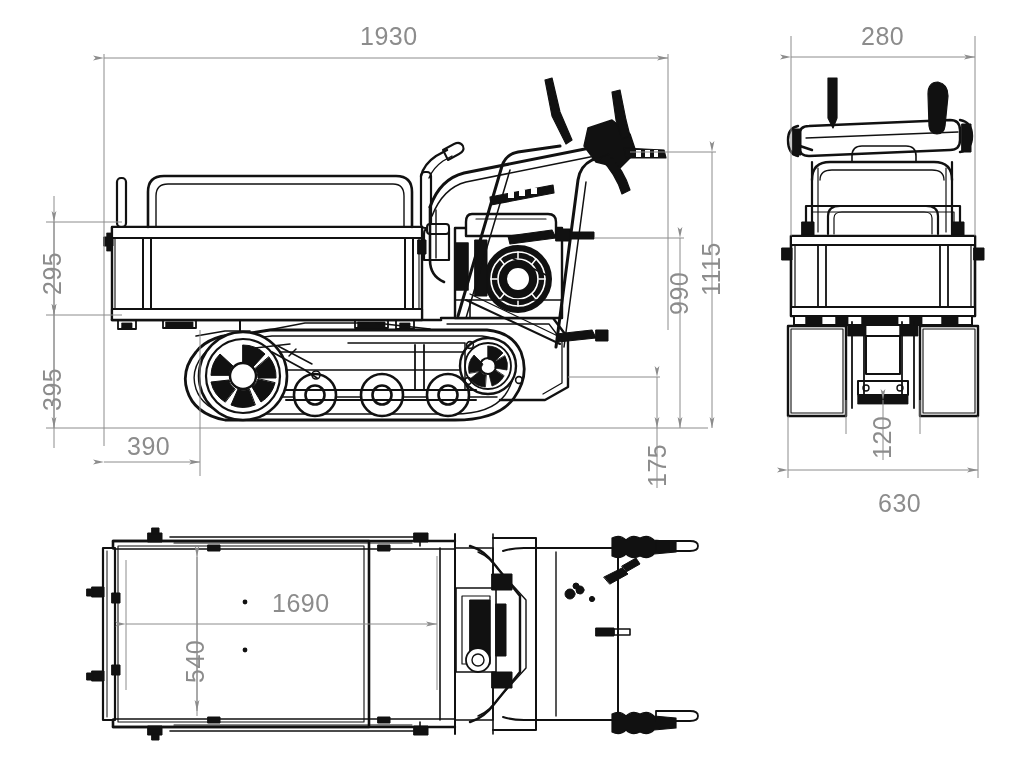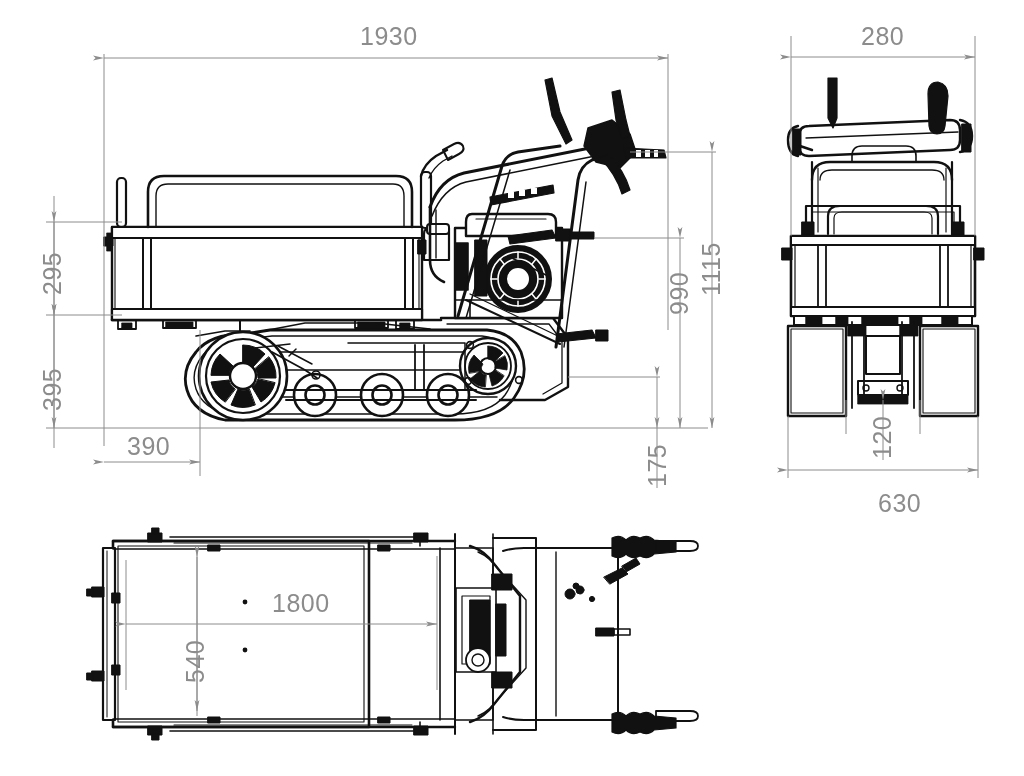--- a/index.html
+++ b/index.html
@@ -484,17 +484,17 @@
   <div class="dim-text vert" style="left:667px; top:315px; transform:rotate(-90deg);">990</div>
 
   <div class="dim-text vert" style="left:645px; top:487px; transform:rotate(-90deg);">175</div>
 
   <div class="dim-text" style="left:861px; top:24px;">280</div>
 
   <div class="dim-text vert" style="left:870px; top:459px; transform:rotate(-90deg);">120</div>
 
   <div class="dim-text" style="left:862px; top:491px;margin-left:16px;">630</div>
 
-  <div class="dim-text" style="left:272px; top:591px;">1800</div>
+  <div class="dim-text" style="left:272px; top:591px;">1690</div>
 
   <div class="dim-text vert" style="left:183px; top:683px; transform:rotate(-90deg);">540</div>
 
 </div>
 
 </body></html>

